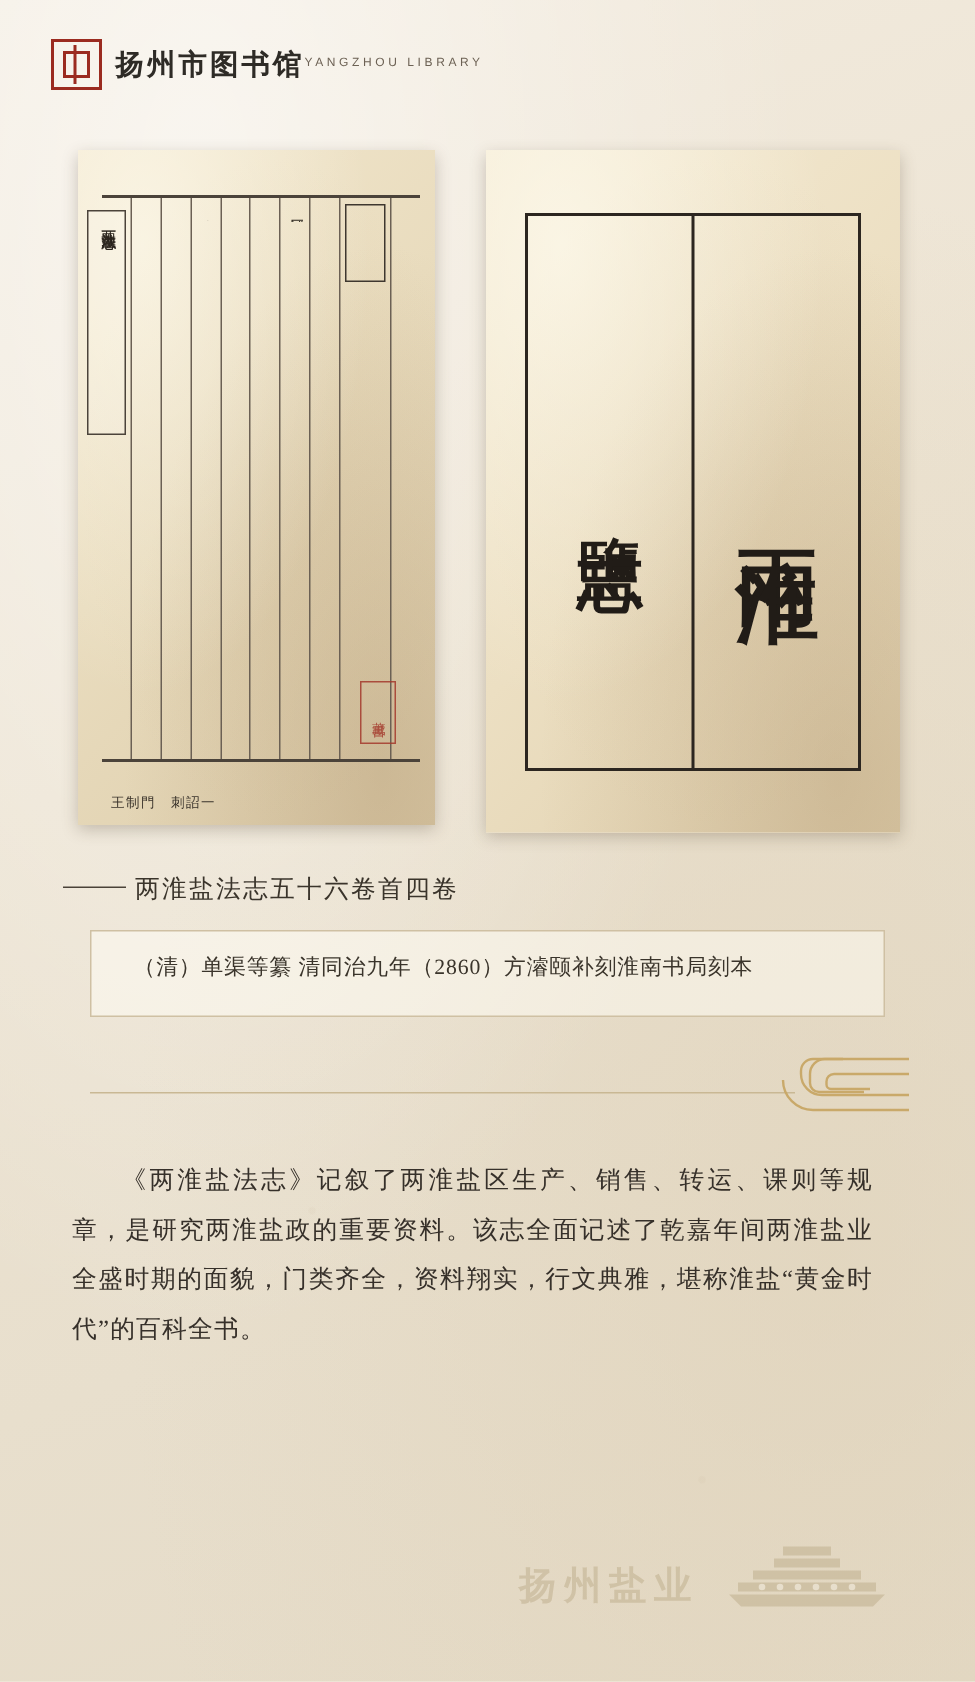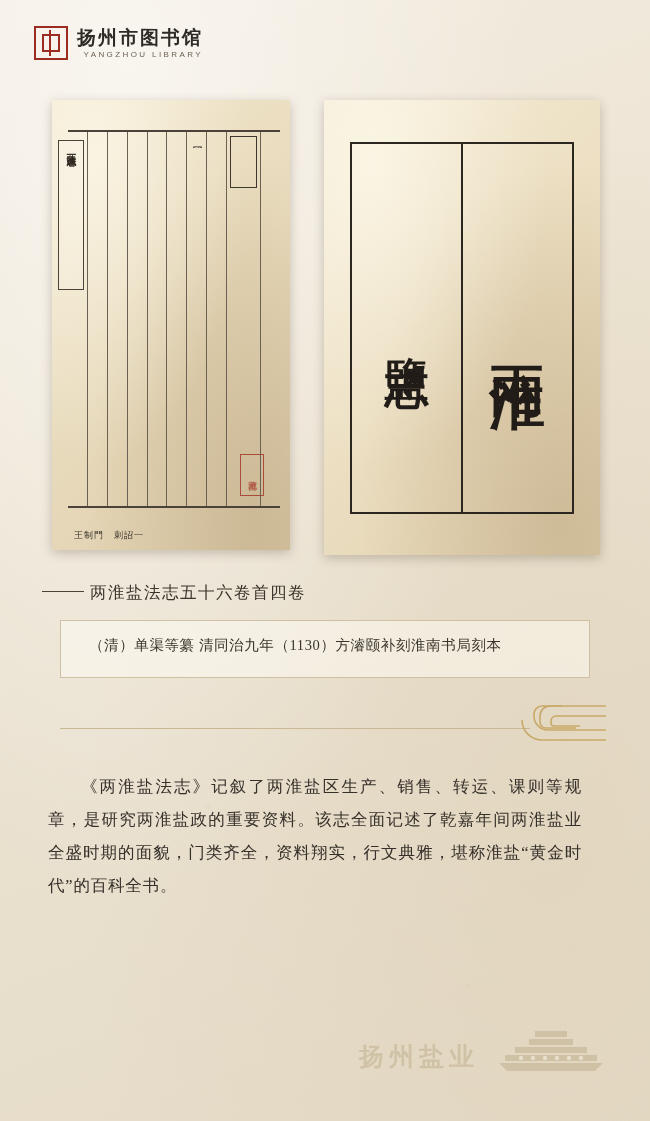--- a/index.html
+++ b/index.html
@@ -68,21 +68,20 @@
     content: "";
     position: absolute;
     left: 13px;
     top: 2px;
     width: 2px;
     height: 26px;
     background: #9b2b20;
   }
   .logo-text-wrap {
     display: flex;
-    flex-direction: column;
     justify-content: center;
     line-height: 1;
   }
   .logo-cn {
     font-size: 19px;
     letter-spacing: 2px;
     color: #2e2b26;
     font-family: "Liberation Serif", serif;
     font-weight: 700;
   }
@@ -336,21 +335,21 @@
     line-height: 2.0;
     color: #36302a;
     letter-spacing: .8px;
     text-indent: 33px;
     text-align: justify;
   }
 
   
   .footer-mark {
     position: absolute;
-    left: 359px;
+    left: 346px;
     bottom: 48px;
     display: flex;
     align-items: flex-end;
     gap: 12px;
     opacity: .45;
   }
   .footer-title {
     font-size: 25px;
     letter-spacing: 5px;
     color: #b9a884;
@@ -435,21 +434,21 @@
           <span class="vtext">鹽志</span>
         </div>
       </div>
     </div>
   </div>
 
   <div class="caption-line">
     <span class="caption-dash"></span><span>两淮盐法志五十六卷首四卷</span>
   </div>
 
-  <div class="info-box">（清）单渠等纂 清同治九年（1130）方濬颐补刻淮南书局刻本</div>
+  <div class="info-box">（清）单渠等纂 清同治九年（2860）方濬颐补刻淮南书局刻本</div>
 
   <div class="ornament">
     <div class="orn-rule"></div>
     <svg class="orn-coil" width="96" height="46" viewBox="0 0 96 46">
       <g fill="none" stroke="#c9a96a" stroke-width="1.6">
         <path d="M94 6 H38 a10 10 0 0 0 -10 10 v6 a6 6 0 0 0 6 6 h30"></path>
         <path d="M94 16 H44 a5 5 0 0 0 -5 5 v2 a3 3 0 0 0 3 3 h26"></path>
         <path d="M94 30 H36 a14 14 0 0 1 -14 -14 v-2 a8 8 0 0 1 8 -8 h20"></path>
         <path d="M94 40 H30 a20 20 0 0 1 -20 -20"></path>
       </g>

